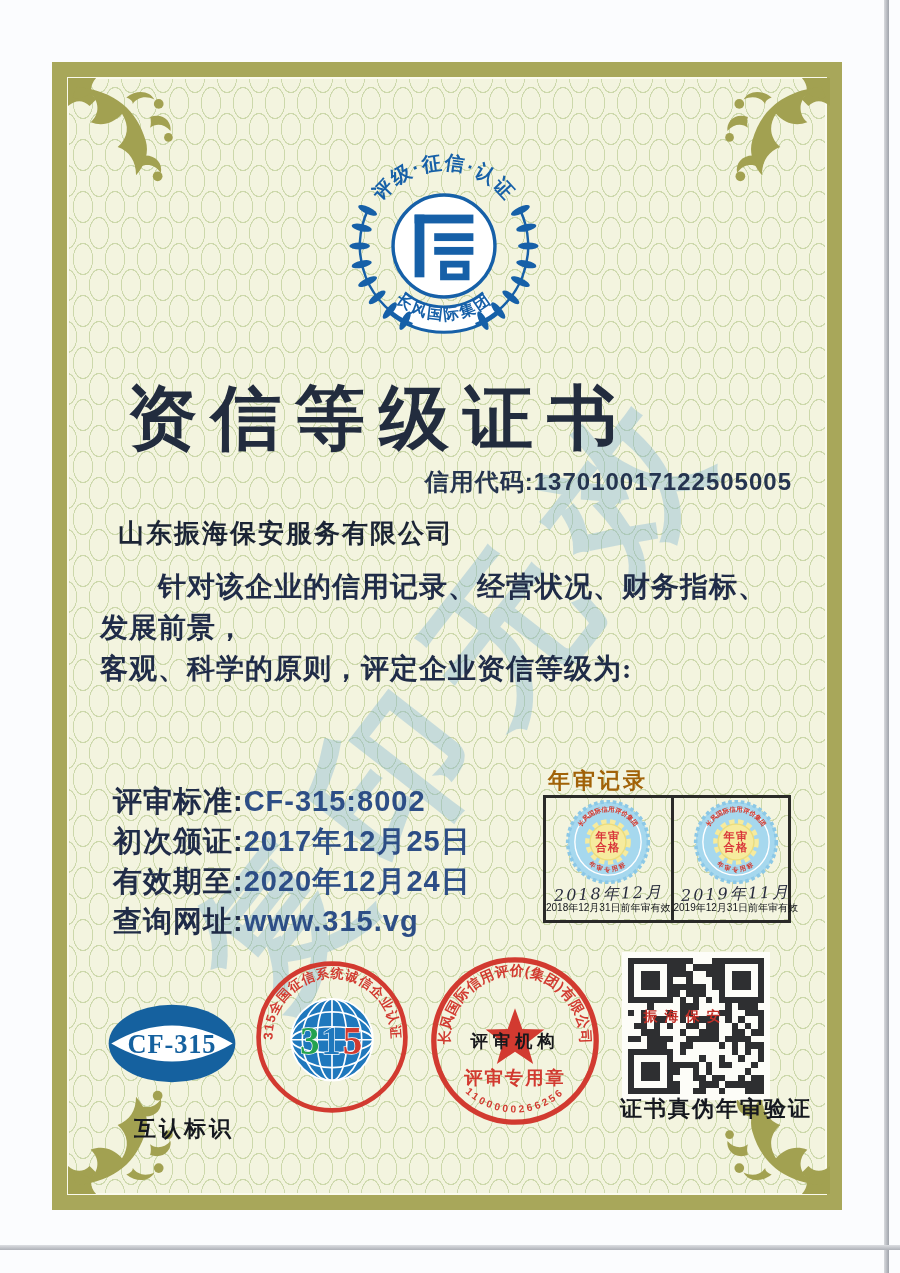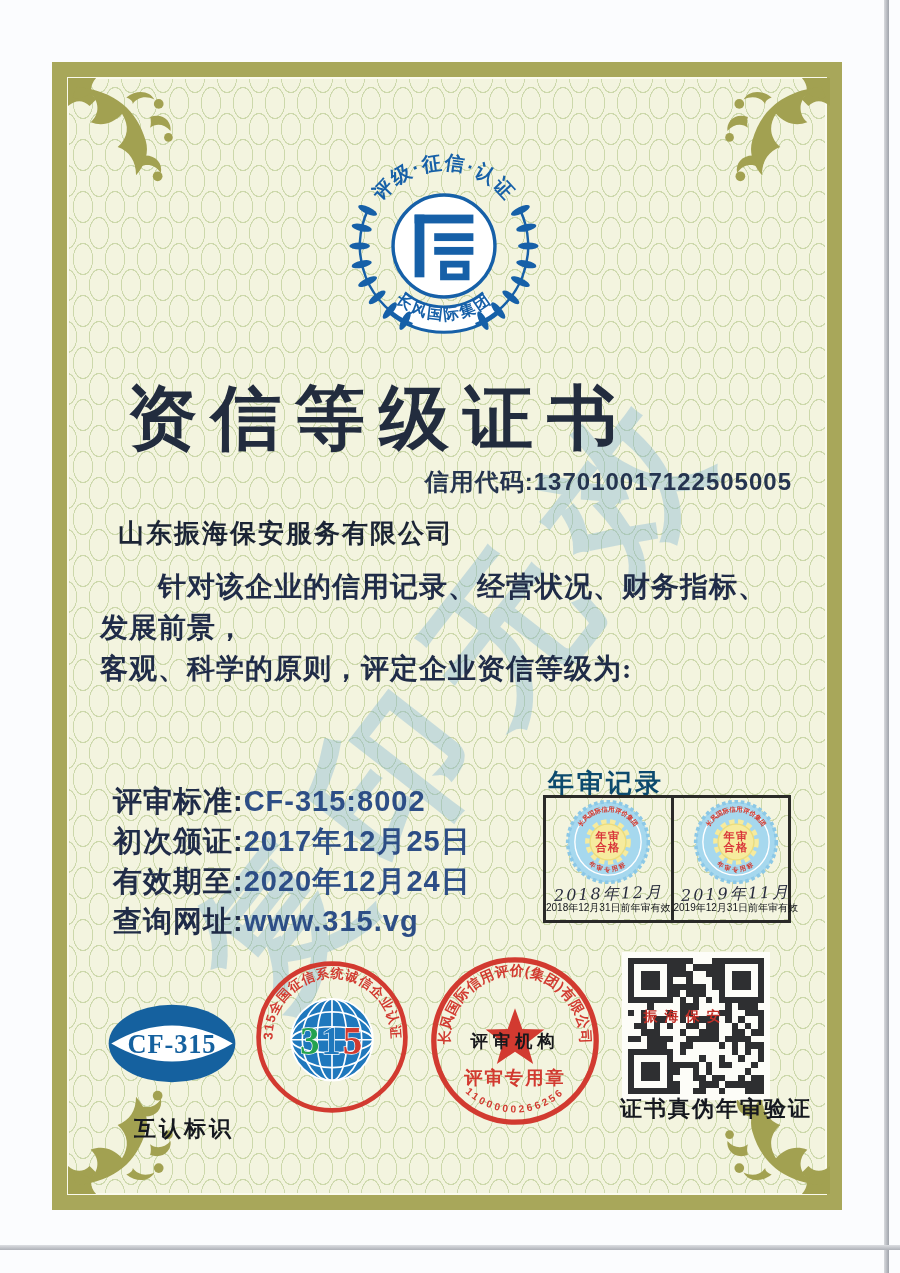--- a/index.html
+++ b/index.html
@@ -68,21 +68,21 @@
     font-size:50px;font-weight:bold;color:#c4303c;letter-spacing:9px;
   }
 
   .info-block{position:absolute;left:113px;top:782px;}
   .info-row{height:40px;font-size:29px;font-weight:bold;white-space:nowrap;}
   .info-row .lab{color:#202c48;letter-spacing:1px;}
   .info-row .val{color:#2d4e86;letter-spacing:1px;}
 
   .annual-header{
     position:absolute;left:548px;top:766px;
-    font-size:26px;font-weight:bold;color:#0c4a6e;letter-spacing:3px;text-align:center;
+    font-size:22px;font-weight:bold;color:#a16207;letter-spacing:3px;text-align:center;
   }
   .annual-box{
     position:absolute;left:543px;top:795px;width:248px;height:128px;
     box-sizing:border-box;border:3px solid #2a2a28;display:flex;
   }
   .annual-cell{flex:1 1 50%;display:flex;flex-direction:column;align-items:center;padding-top:1px;}
   .annual-cell.first{border-right:3px solid #2a2a28;}
   .sticker{width:86px;height:86px;}
   .handwritten{
     font-family:"DejaVu Serif",serif;font-style:italic;

